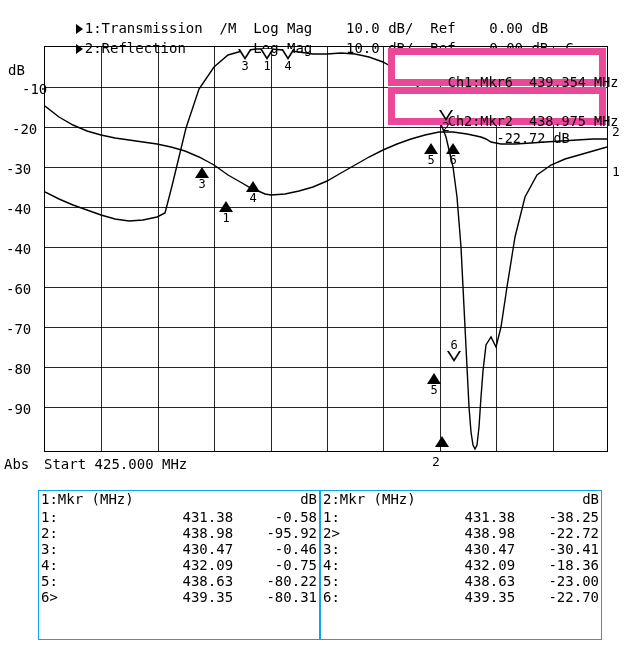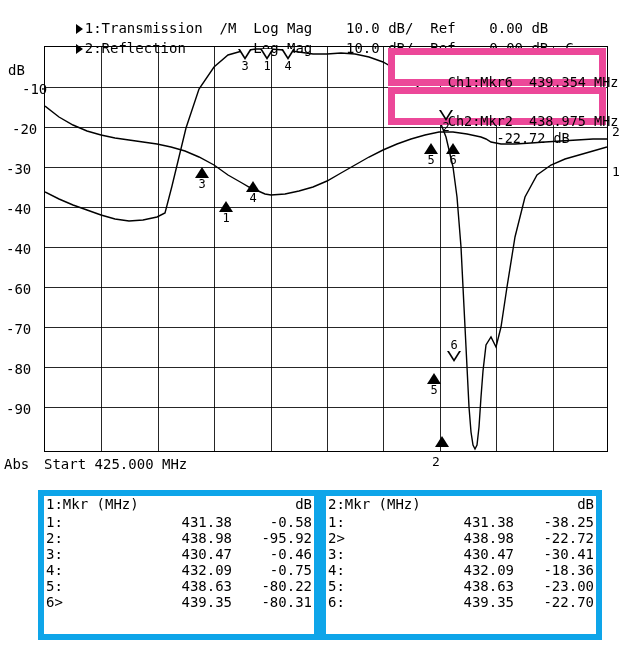--- a/index.html
+++ b/index.html
@@ -17,21 +17,21 @@
   .vline{position:absolute;top:0;height:100%;width:1px;background:#000;opacity:.85;}
   .dbl{position:absolute;font-size:14px;}
 
   
   .mkbox{position:absolute;border:7px solid #ec4899;box-sizing:border-box;font-size:13.5px;white-space:pre;padding:2px 4px;background:#fff;line-height:1.25;}
 
   
   .startstop{position:absolute;font-size:14px;white-space:pre;}
 
   
-  .tbl{position:absolute;border:6px solid #0ea5e9;box-sizing:border-box;background:#fff;}
+  .tbl{position:absolute;border:1px solid #0ea5e9;box-sizing:border-box;background:#fff;}
   .tbl table{border-collapse:collapse;font-size:14px;font-family:"DejaVu Sans Mono","Liberation Mono",monospace;}
   .tbl td{padding:0 2px;white-space:pre;line-height:16px;}
   .tbl .hd td{padding-bottom:2px;}
   .num{text-align:right;}
 
   
   .mk{position:absolute;font-size:11px;text-align:center;width:14px;}
   .mk .g{display:block;width:0;height:0;margin:0 auto;}
   .mk .up{border-left:7px solid transparent;border-right:7px solid transparent;border-bottom:11px solid #000;}
   .mk .downo{width:14px;height:11px;position:relative;}

